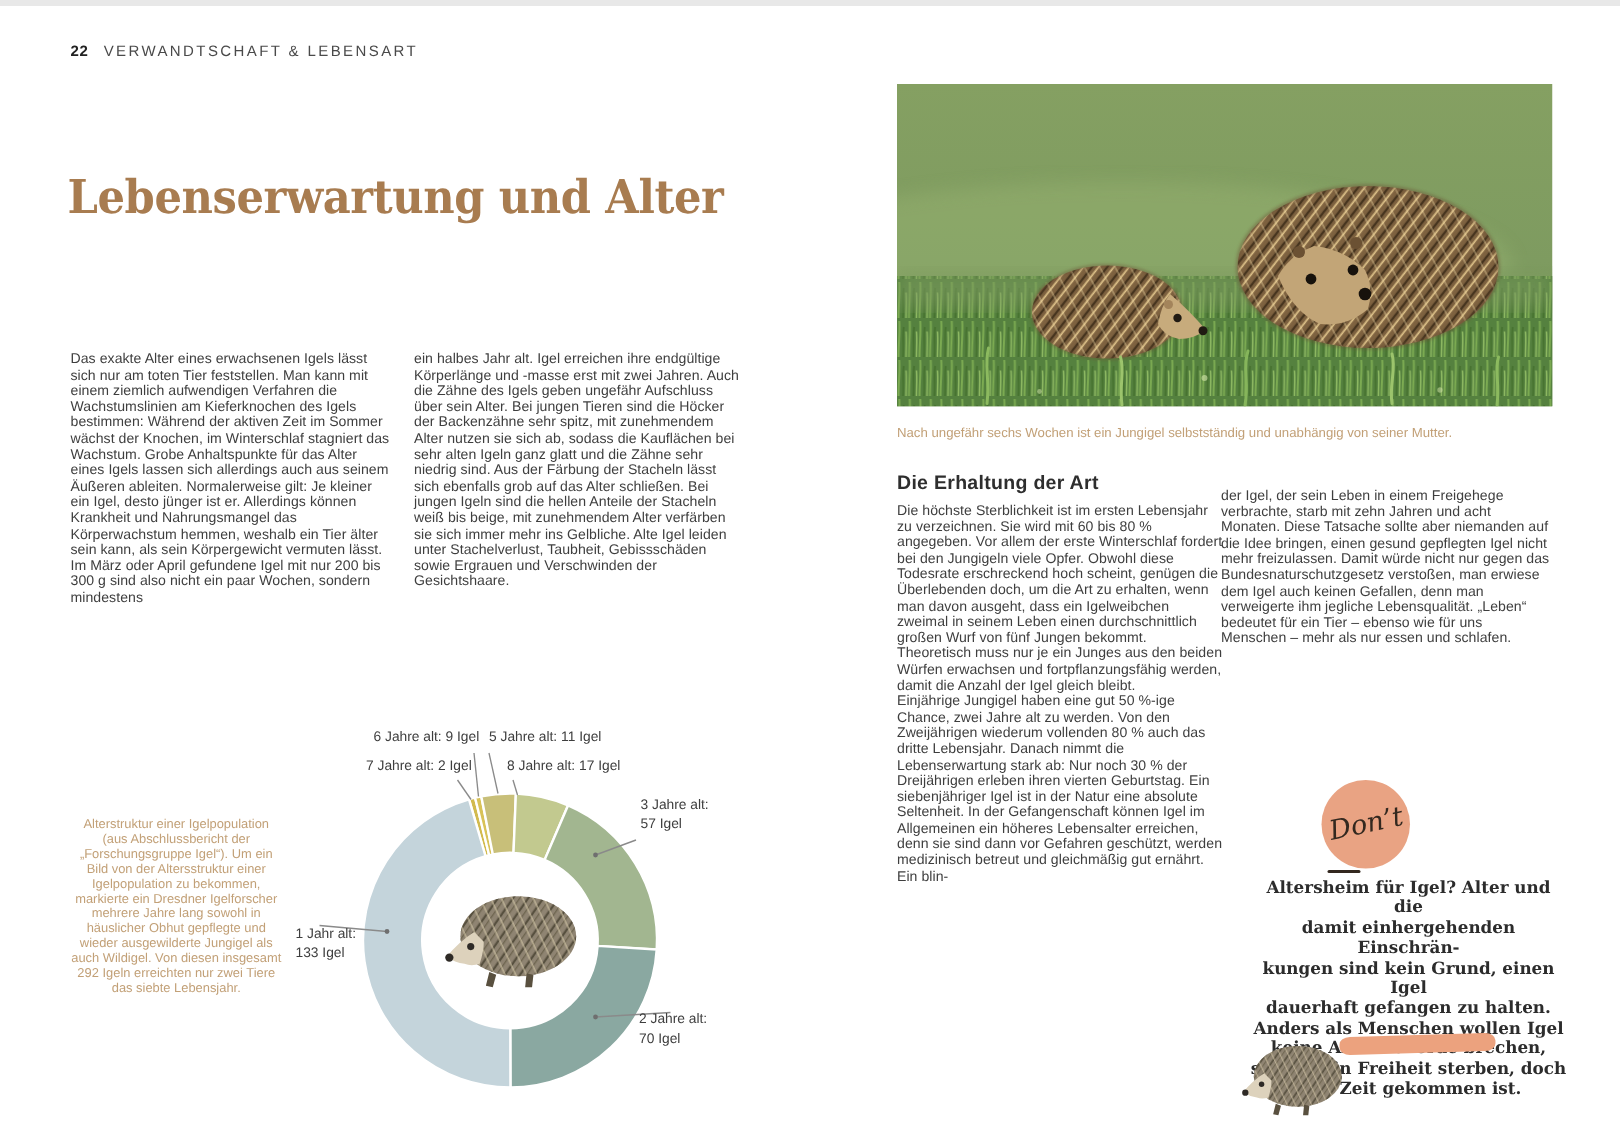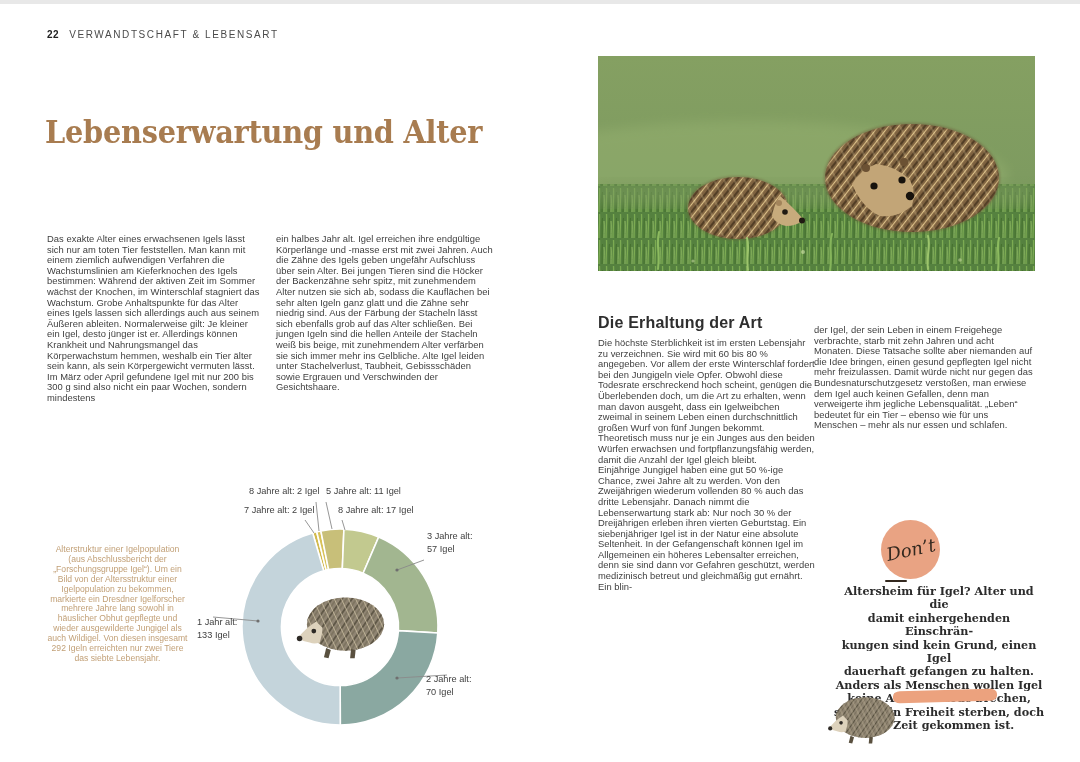--- a/index.html
+++ b/index.html
@@ -43,21 +43,21 @@
   
   .photo{position:absolute; left:598px; top:52px; width:437px; height:215px;}
   .photo-caption{
     position:absolute; left:598px; top:279px; width:437px;
     font-size:8.8px; color:var(--tan,#c2a077);
   }
   
   .midcol{position:absolute; left:598px; top:310px; width:217px;}
   .rightcol{position:absolute; left:814px; top:321px; width:219px;}
   .sec-heading{
-    font-size:16px; font-weight:bold; color:#2e2e2e; letter-spacing:.2px;
+    font-size:13px; font-weight:bold; color:#2e2e2e; letter-spacing:.2px;
     margin:0 0 6px 0;
   }
   .sec2{margin-top:17px;}
   
   .dont-circle{
     position:absolute; left:881px; top:516px; width:59px; height:59px;
     border-radius:50%; background:var(--dont,#e9a383);
     display:flex; align-items:center; justify-content:center;
   }
   .dont-word{
@@ -141,21 +141,21 @@
       <line x1="63" y1="142" x2="18" y2="138"></line>
     </g>
     <g fill="#6f6f6f">
       <circle cx="202" cy="91" r="1.6"></circle>
       <circle cx="202" cy="199" r="1.6"></circle>
       <circle cx="63" cy="142" r="1.6"></circle>
     </g>
     <use href="#hog" x="99" y="113" width="92" height="68"></use>
   </svg>
 
-  <div class="chart-label lbl-6">8 Jahre alt: 2 Igel</div>
+  <div class="chart-label lbl-6">6 Jahre alt: 9 Igel</div>
   <div class="chart-label lbl-5">5 Jahre alt: 11 Igel</div>
   <div class="chart-label lbl-7">7 Jahre alt: 2 Igel</div>
   <div class="chart-label lbl-4">8 Jahre alt: 17 Igel</div>
   <div class="chart-label lbl-3">3 Jahre alt:
 57 Igel</div>
   <div class="chart-label lbl-1">1 Jahr alt:
 133 Igel</div>
   <div class="chart-label lbl-2">2 Jahre alt:
 70 Igel</div>
 
@@ -218,20 +218,21 @@
       <path d="M60,213 C62,196 58,188 61,176" stroke="#8cba5f" stroke-width="2"></path>
       <path d="M150,214 C148,200 152,192 149,182" stroke="#9cc46c" stroke-width="2"></path>
       <path d="M232,214 C235,198 230,190 234,178" stroke="#86b55b" stroke-width="2"></path>
       <path d="M330,213 C328,200 333,190 330,180" stroke="#9cc46c" stroke-width="2"></path>
       <path d="M400,214 C402,198 398,192 401,182" stroke="#8cba5f" stroke-width="2"></path>
       <circle cx="205" cy="196" r="2" fill="#d6e6ae" opacity=".6" stroke="none"></circle>
       <circle cx="95" cy="205" r="1.6" fill="#d6e6ae" opacity=".5" stroke="none"></circle>
       <circle cx="362" cy="204" r="1.8" fill="#d6e6ae" opacity=".5" stroke="none"></circle>
     </g>
   </svg>
+  <div class="photo-caption">Nach ungefähr sechs Wochen ist ein Jungigel selbstständig und unabhängig von seiner Mutter.</div>
 
   <div class="midcol">
     <h2 class="sec-heading">Die Erhaltung der Art</h2>
     <div class="bodytext">Die höchste Sterblichkeit ist im ersten Lebensjahr zu verzeichnen. Sie wird mit 60 bis 80 % angegeben. Vor allem der erste Winterschlaf fordert bei den Jungigeln viele Opfer. Obwohl diese Todesrate erschreckend hoch scheint, genügen die Überlebenden doch, um die Art zu erhalten, wenn man davon ausgeht, dass ein Igelweibchen zweimal in seinem Leben einen durchschnittlich großen Wurf von fünf Jungen bekommt. Theoretisch muss nur je ein Junges aus den beiden Würfen erwachsen und fortpflanzungsfähig werden, damit die Anzahl der Igel gleich bleibt.</div>
     <div class="bodytext">Einjährige Jungigel haben eine gut 50 %-ige Chance, zwei Jahre alt zu werden. Von den Zweijährigen wiederum vollenden 80 % auch das dritte Lebensjahr. Danach nimmt die Lebenserwartung stark ab: Nur noch 30 % der Dreijährigen erleben ihren vierten Geburtstag. Ein siebenjähriger Igel ist in der Natur eine absolute Seltenheit. In der Gefangenschaft können Igel im Allgemeinen ein höheres Lebensalter erreichen, denn sie sind dann vor Gefahren geschützt, werden medizinisch betreut und gleichmäßig gut ernährt. Ein blin-</div>
   </div>
 
   <div class="rightcol bodytext">der Igel, der sein Leben in einem Freigehege verbrachte, starb mit zehn Jahren und acht Monaten. Diese Tatsache sollte aber niemanden auf die Idee bringen, einen gesund gepflegten Igel nicht mehr freizulassen. Damit würde nicht nur gegen das Bundesnaturschutzgesetz verstoßen, man erwiese dem Igel auch keinen Gefallen, denn man verweigerte ihm jegliche Lebensqualität. „Leben“ bedeutet für ein Tier – ebenso wie für uns Menschen – mehr als nur essen und schlafen.</div>
 
   <div class="dont-circle">

